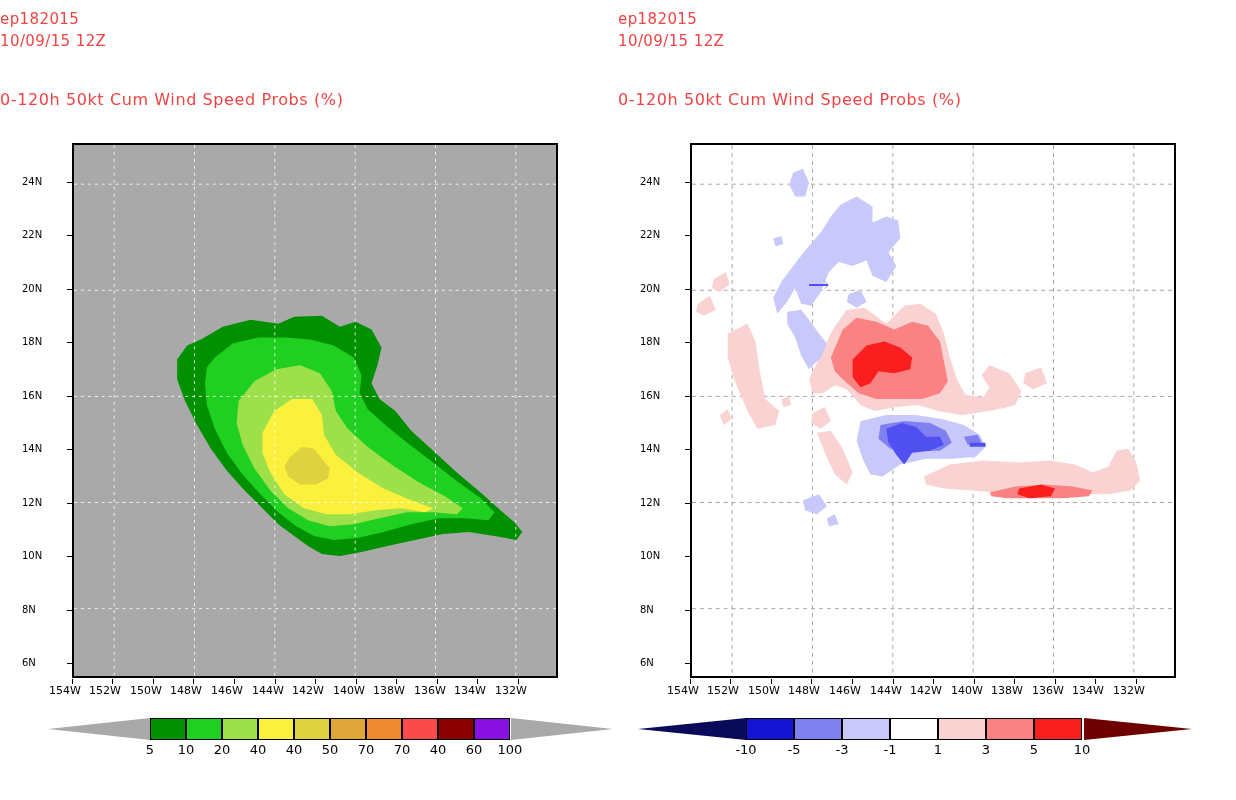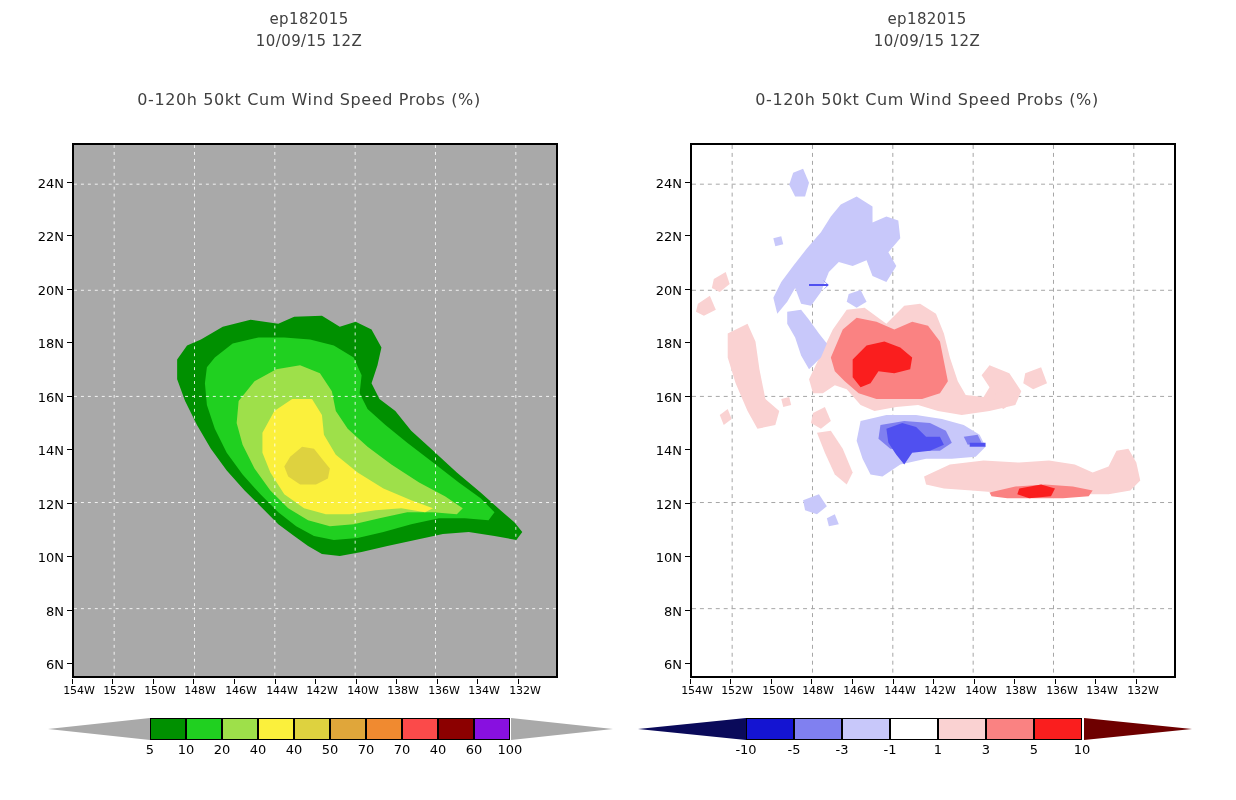--- a/index.html
+++ b/index.html
@@ -3,40 +3,40 @@
 <meta charset="utf-8">
 <style>
   html,body{margin:0;padding:0;background:#ffffff;}
   body{width:1236px;height:800px;font-family:"DejaVu Sans",sans-serif;overflow:hidden;}
   .page{position:relative;width:1236px;height:800px;background:#fff;}
 
   .panel{position:absolute;top:0;width:618px;height:800px;}
   .panel-left{left:0;}
   .panel-right{left:618px;}
 
-  .titleblock{position:absolute;left:0;width:618px;text-align:center;color:#404040;}
+  .titleblock{position:absolute;left:0;width:618px;text-align:left;color:#ef4444;}
   .t-id{top:10px;font-size:15px;letter-spacing:.4px;}
   .t-date{top:32px;font-size:15px;letter-spacing:.4px;}
   .t-main{top:90px;font-size:16px;letter-spacing:.6px;}
   .t-sub{top:118px;font-size:16px;letter-spacing:.6px;}
 
   
   .plot{position:absolute;box-sizing:border-box;border:2px solid #000;overflow:hidden;}
   .plot-left{left:72px;top:143px;width:486px;height:535px;background:#a9a9a9;}
   .plot-right{left:690px;top:143px;width:486px;height:535px;background:#ffffff;}
 
   .gridlayer{position:absolute;left:0;top:0;width:100%;height:100%;pointer-events:none;}
 
   .fills{position:absolute;left:0;top:0;width:100%;height:100%;}
   .fills svg{display:block;width:100%;height:100%;}
 
   
-  .ylab{position:absolute;text-align:right;font-size:13px;color:#000;width:42px;}
+  .ylab{position:absolute;text-align:left;font-size:10px;color:#000;width:42px;}
   .ytick{position:absolute;width:5px;height:1px;background:#000;}
-  .xlab{position:absolute;text-align:right;font-size:11px;color:#000;width:46px;}
+  .xlab{position:absolute;text-align:left;font-size:11px;color:#000;width:46px;}
   .xtick{position:absolute;width:1px;height:5px;background:#000;}
 
   
   .cbar{position:absolute;height:22px;}
   .cbar .seg{position:absolute;top:0;height:22px;box-sizing:border-box;border:1px solid #000;}
   .cbar-left{left:150px;top:718px;width:360px;}
   .cbar-right{left:722px;top:718px;width:360px;}
   .cbl{position:absolute;font-size:13px;color:#000;text-align:center;width:40px;top:742px;}
   .cbar-wrap{position:absolute;left:0;top:0;width:618px;height:800px;pointer-events:none;}
 </style>

